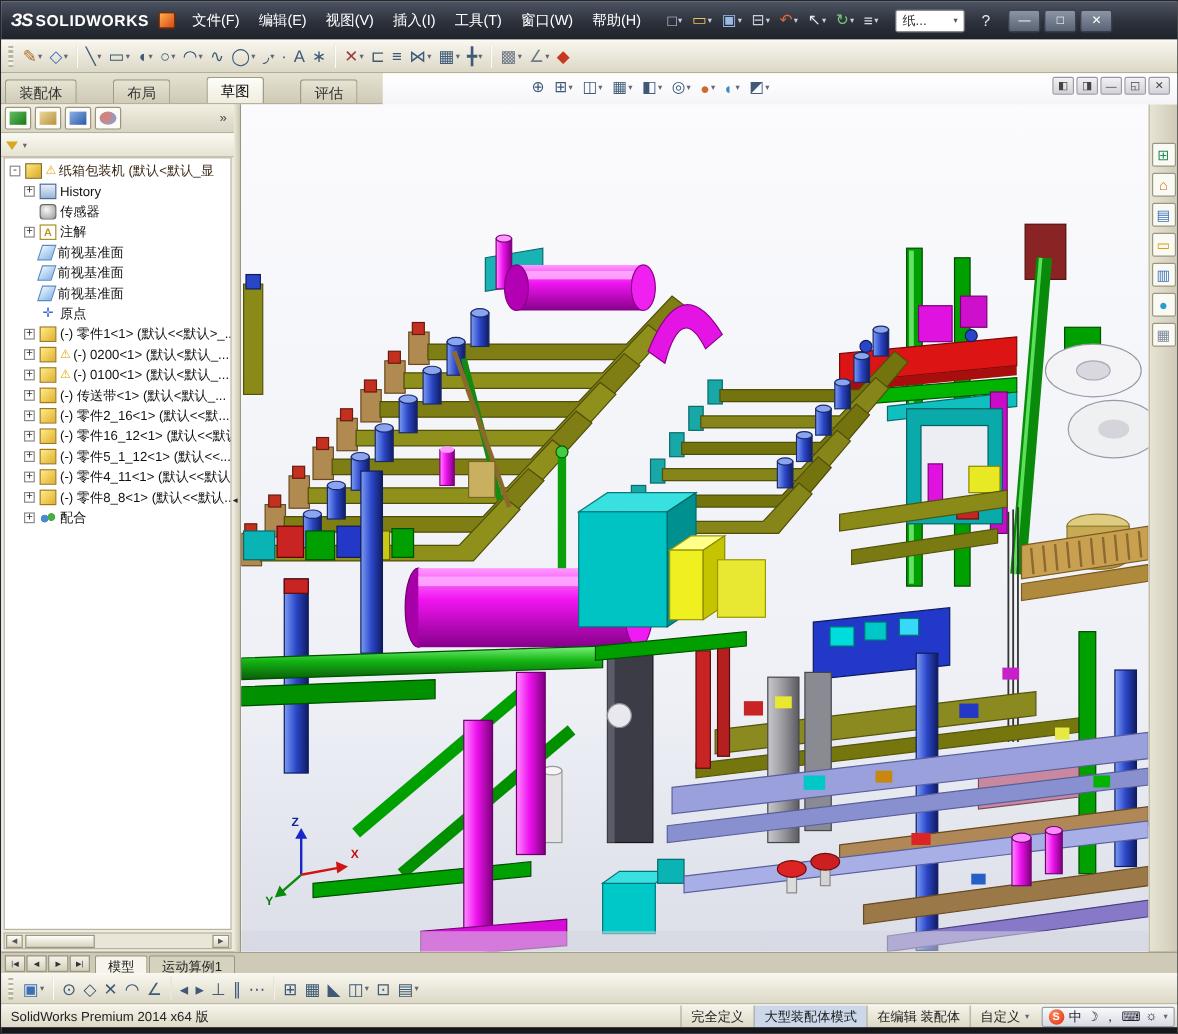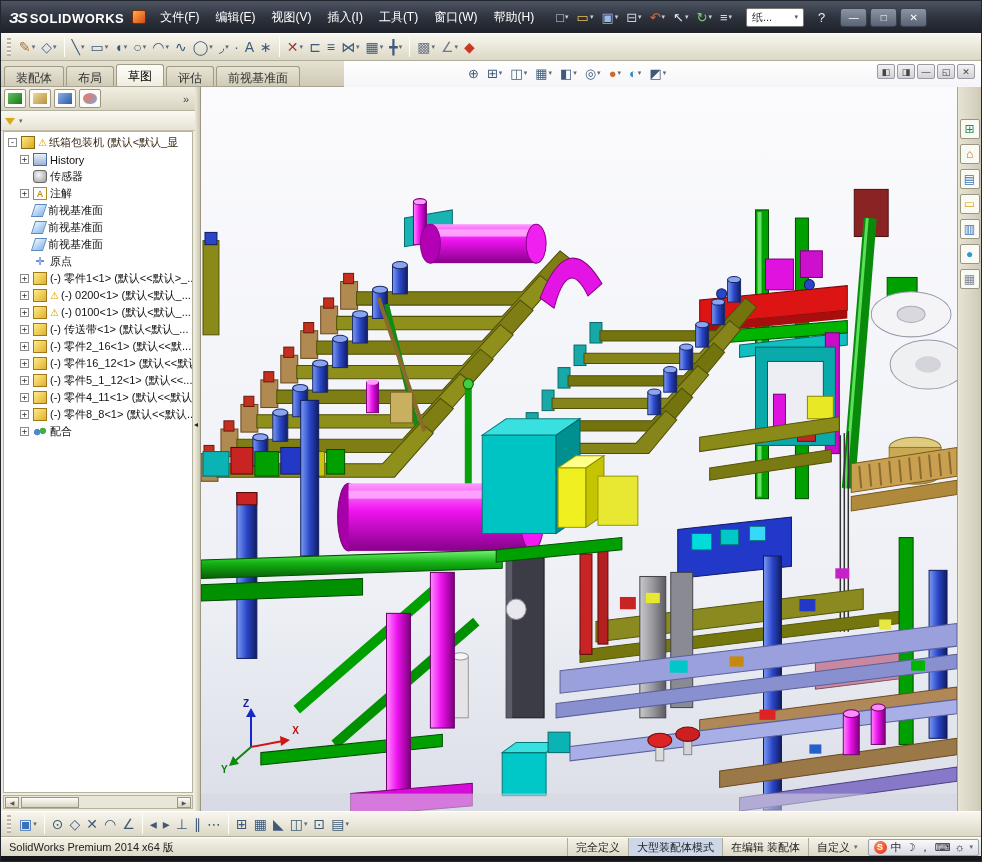--- a/index.html
+++ b/index.html
@@ -30,21 +30,21 @@
   .toolbar-bottom { height:26px; }
   .tgroup { display:flex; align-items:center; }
   .vsep { width:1px; height:20px; background:#aeaa98; border-right:1px solid #fffef6; margin:0 4px; flex:none; }
   .grip { width:4px; height:18px; margin-right:5px; background:repeating-linear-gradient(#b8b4a2 0 2px,#f4f2e8 2px 4px); flex:none; }
   .tbtn { display:flex; align-items:center; height:22px; padding:0 3px; border-radius:2px; }
   .tbtn .glyph { font-size:14px; color:#3e5a78; }
   .caret { font-size:7px; color:#667; margin-left:1px; }
 
   
   .row3 { height:26px; flex:none; display:flex; }
-  .tabs-wrap { width:343px; flex:none; background:linear-gradient(#e6e2d1,#cfcab6); border-bottom:1px solid #a8a494; display:flex; align-items:flex-end; padding-left:3px; }
+  .tabs-wrap { width:318px; flex:none; background:linear-gradient(#e6e2d1,#cfcab6); border-bottom:1px solid #a8a494; display:flex; align-items:flex-end; padding-left:3px;gap:28px; }
   .ctab { height:20px; padding:3px 11px 0 11px; font-size:12px; color:#333; background:linear-gradient(#e8e4d4,#d0cbb6); border:1px solid #a09c88; border-bottom:none; border-radius:3px 3px 0 0; margin-right:2px; white-space:nowrap; }
   .ctab.active { background:linear-gradient(#fdfdf9,#f0eddf); color:#000; height:22px; }
   .row3-right { flex:1; background:linear-gradient(#ffffff,#f5f5f9); display:flex; align-items:center; position:relative; }
   .hud { display:flex; align-items:center; position:absolute; left:120px; top:2px; }
   .hbtn { display:flex; align-items:center; height:20px; padding:0 4px; }
   .hbtn .glyph { font-size:13px; color:#3e5a78; }
   .doc-ctl { position:absolute; right:6px; top:3px; display:flex; gap:2px; }
   .dbtn { width:18px; height:15px; background:linear-gradient(#f2f2f4,#d2d2d8); border:1px solid #9a9aa4; border-radius:2px; font-size:9px; color:#444; display:flex; align-items:center; justify-content:center; }
 
   
@@ -829,20 +829,34 @@
         <span class="tpbtn">
           <span style="color: rgb(42, 154, 208);">●</span>
         </span>
 
         <span class="tpbtn">
           <span style="color: rgb(128, 136, 152);">▦</span>
         </span>
       </aside>
   </div>
 
+  <div class="bottom-tabs">
+    <span class="nav-arrows">
+
+        <span class="nbtn">|◀</span>
+
+        <span class="nbtn">◀</span>
+
+        <span class="nbtn">▶</span>
+
+        <span class="nbtn">▶|</span>
+      </span>
+    <span class="btab active">模型</span>
+    <span class="btab">运动算例1</span>
+  </div>
 
   <div class="toolbar-bottom">
     <span class="grip"></span>
     <div class="tgroup">
 
         <span class="tbtn">
           <span class="glyph" style="color: rgb(58, 112, 184);">▣</span>
           <span class="caret">▾</span>
         </span>
       </div>

